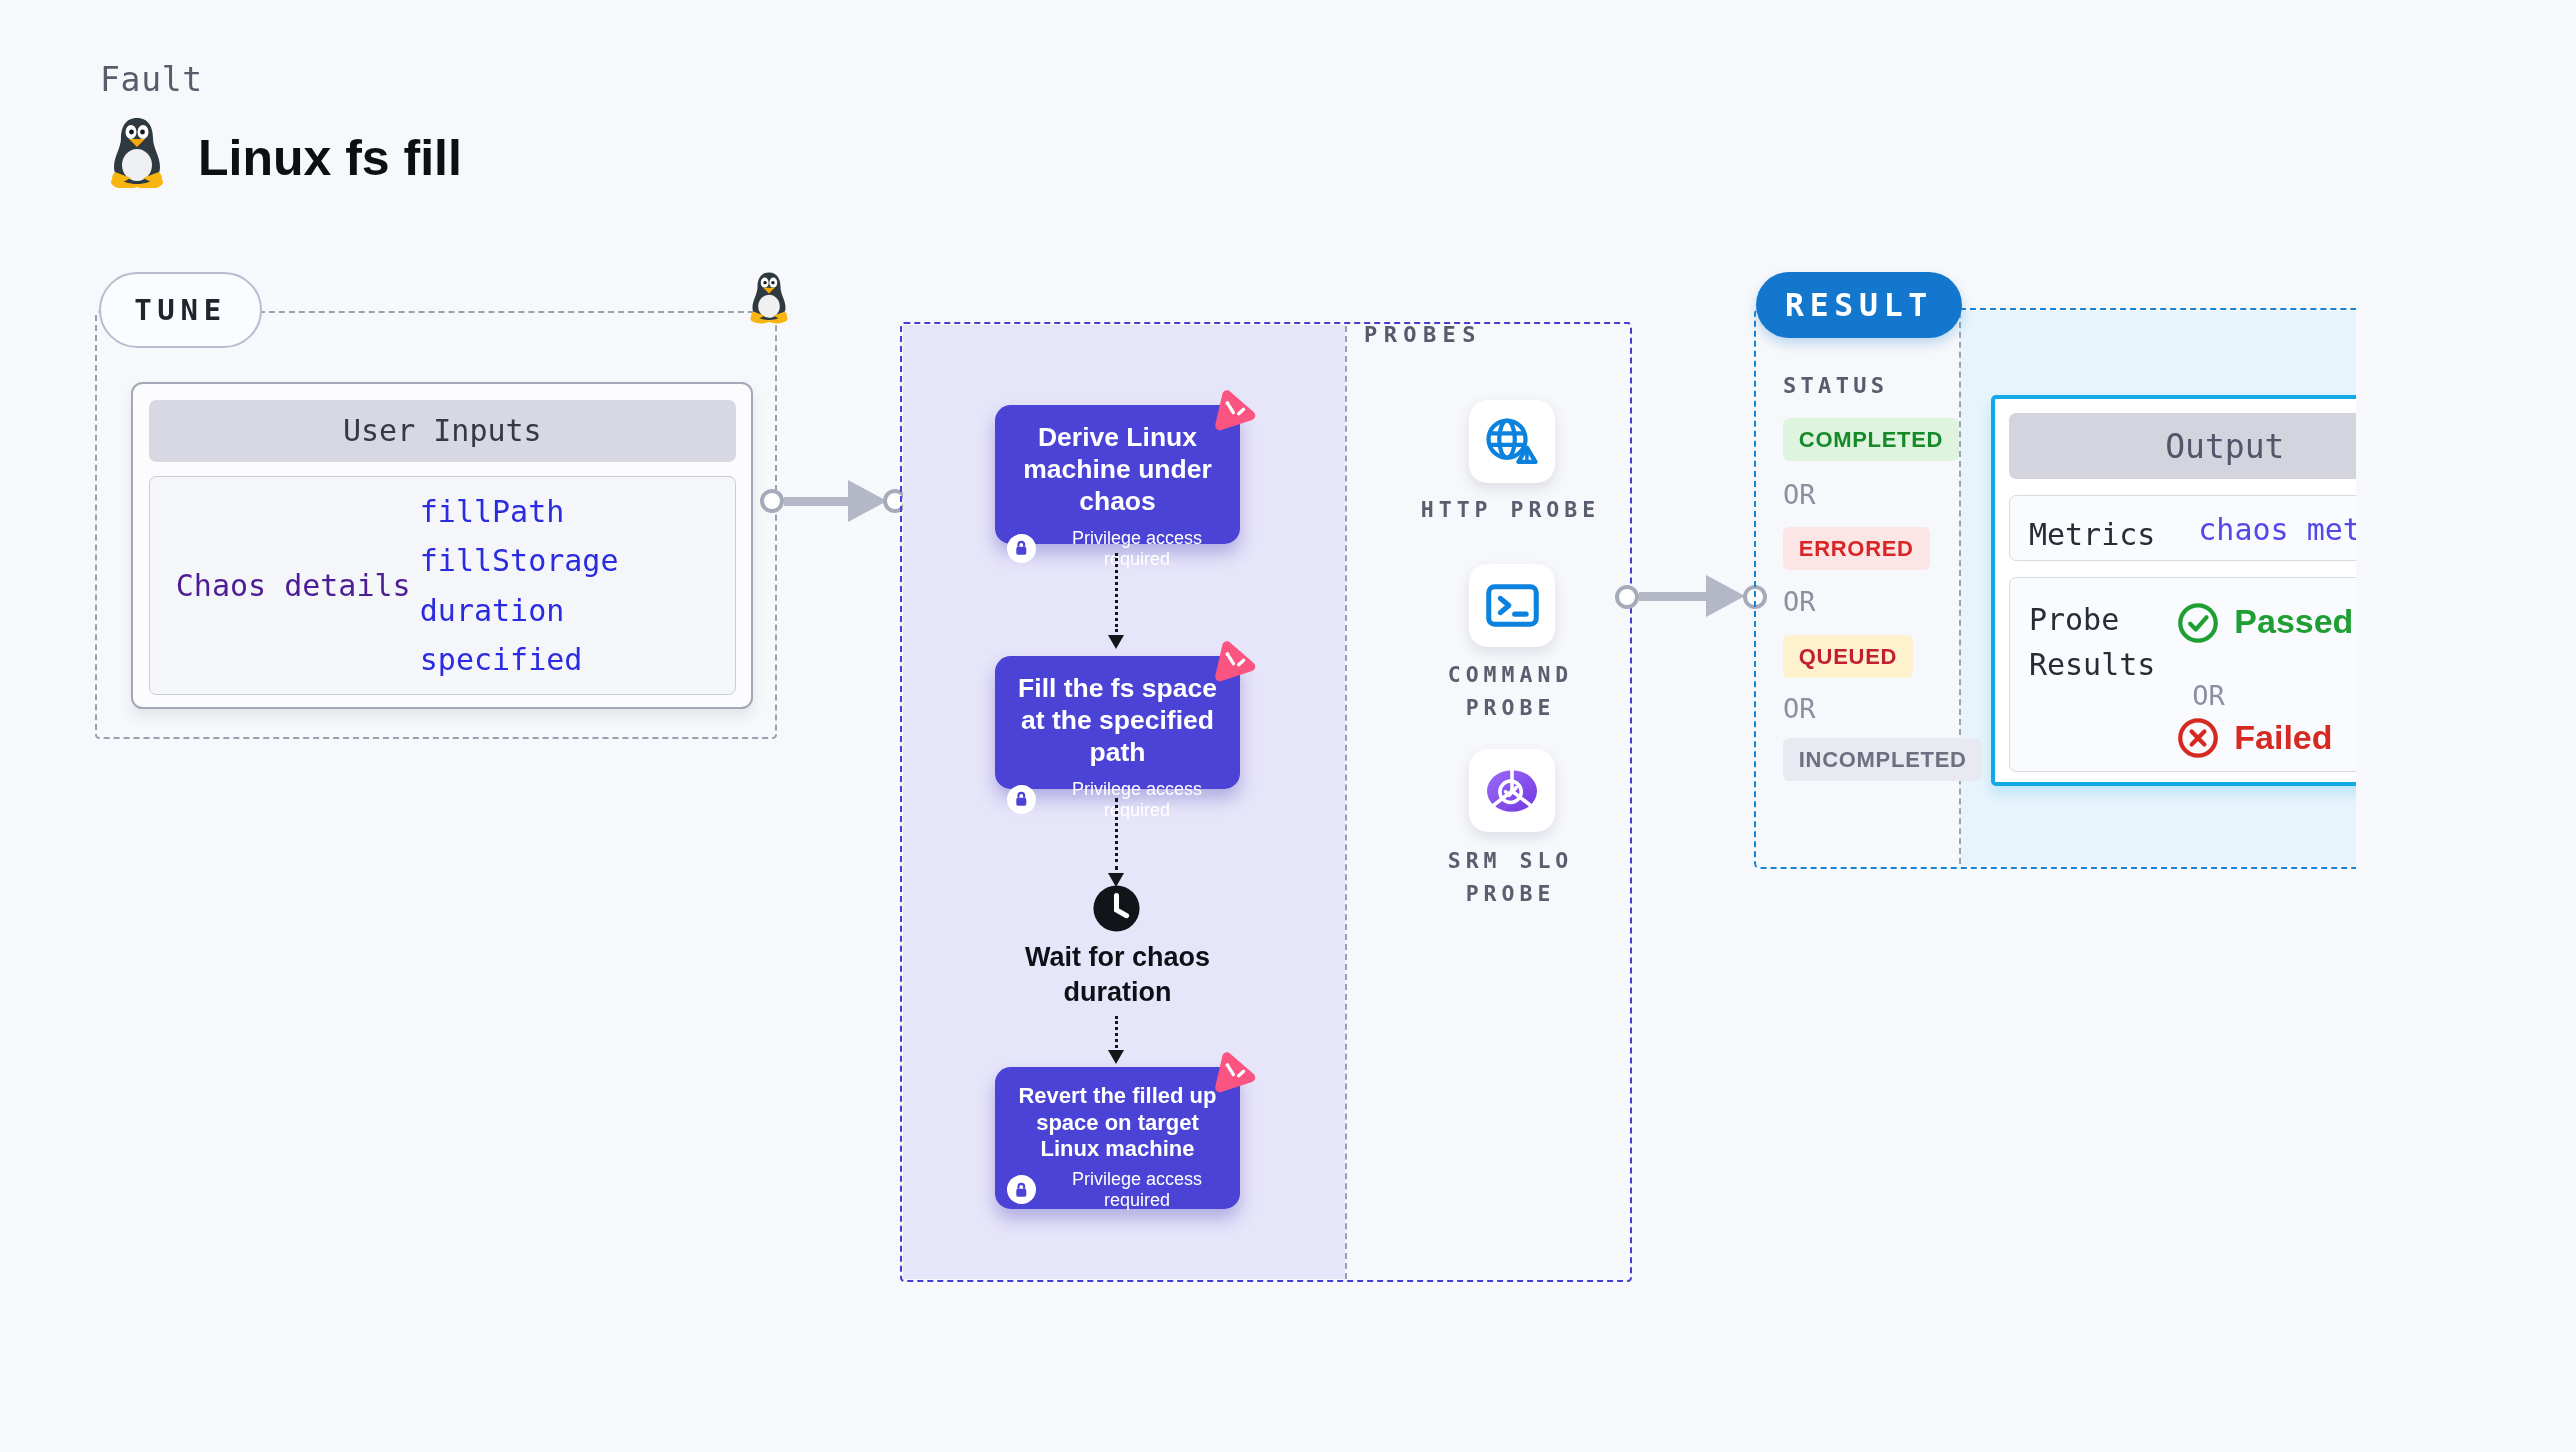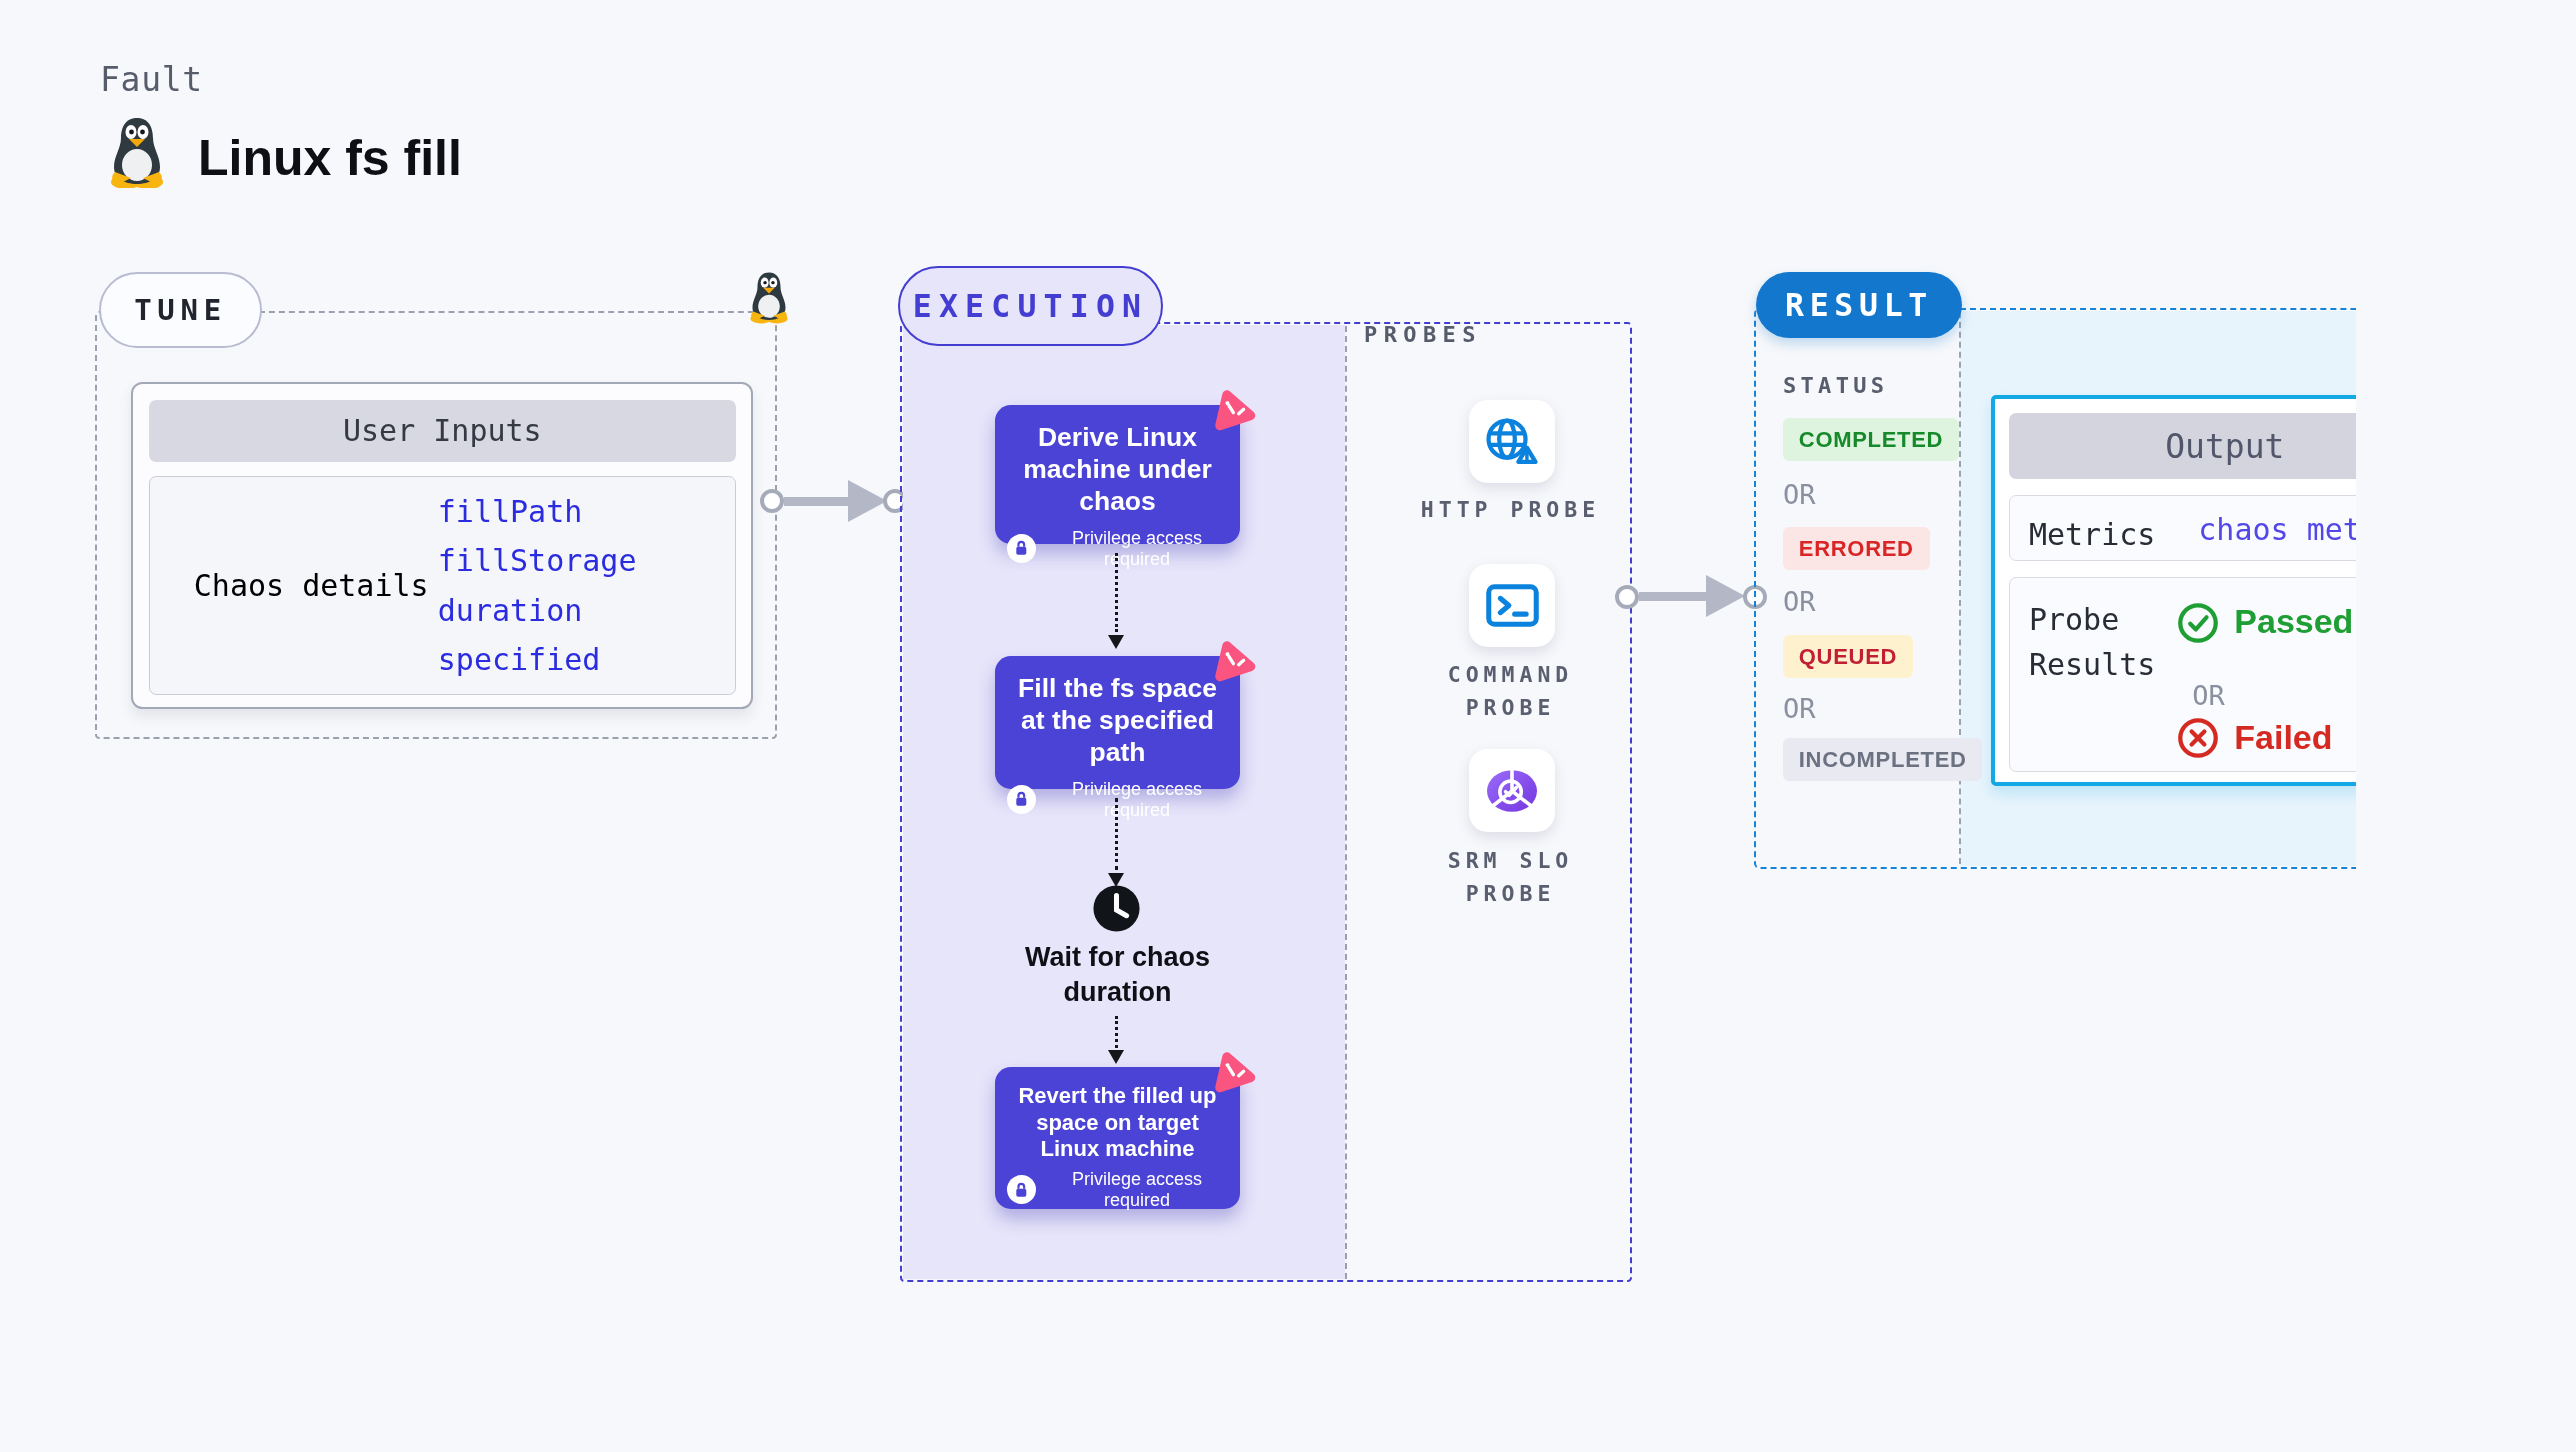--- a/index.html
+++ b/index.html
@@ -24,21 +24,21 @@
         font-family:"DejaVu Sans Mono","Liberation Mono",monospace;font-weight:bold;}
   .tune-pill{background:#fbfcff;border:2.1px solid var(--pill-border);color:#21242c;font-size:29px;letter-spacing:5.7px;}
   .exec-pill{background:var(--lavender);border:2.9px solid var(--indigo-deep);color:var(--indigo-deep);font-size:31.5px;letter-spacing:7.2px;}
   .result-pill{background:var(--result-blue);color:#fff;font-size:31.5px;letter-spacing:5.7px;box-shadow:0 5.7px 11.5px rgba(18,119,205,.25);}
 
   
   .ui-card{background:#fcfcff;border:2.1px solid #a3a8b6;border-radius:11.5px;box-shadow:0 7.2px 13px rgba(60,70,90,.10);}
   .ui-header{background:#d8d8e3;border-radius:7.2px;display:flex;align-items:center;justify-content:center;
              font-family:"DejaVu Sans Mono","Liberation Mono",monospace;font-size:30px;color:#343944;}
   .ui-body{background:#f5f6fa;border:1.4px solid #c9ccd7;border-radius:7.2px;display:flex;align-items:center;}
-  .chaos-label{font-family:"DejaVu Sans Mono","Liberation Mono",monospace;font-size:30px;color:#000000;margin-left:18px;}
+  .chaos-label{font-family:"DejaVu Sans Mono","Liberation Mono",monospace;font-size:30px;color:#4c1d95;}
   .input-link{font-family:"DejaVu Sans Mono","Liberation Mono",monospace;font-size:30px;color:var(--link-blue);}
 
   
   .conn-circle{width:24px;height:24px;border-radius:50%;background:#fff;border:4.3px solid var(--circle-border);}
   .conn-shaft{height:8.6px;background:var(--arrow-gray);}
   .conn-head{width:0;height:0;border-left:39px solid var(--arrow-gray);border-top:21.5px solid transparent;border-bottom:21.5px solid transparent;}
 
   
   .exec-box{border:2.9px dashed var(--indigo-deep);border-radius:4.3px;}
   .exec-fill{background:var(--lavender);}
@@ -141,23 +141,20 @@
   </div>
 
   <div class="abs conn-circle" style="left:760px;top:489px;"></div>
   <div class="abs conn-shaft" style="left:784px;top:497px;width:69px;"></div>
   <div class="abs conn-head" style="left:848px;top:480px;"></div>
   <div class="abs conn-circle" style="left:883px;top:489px;"></div>
 
   <div class="abs exec-fill" style="left:903px;top:325px;width:442px;height:954px;"></div>
   <div class="abs exec-box" style="left:900px;top:322px;width:732px;height:960px;"></div>
   <div class="abs v-dash-gray" style="left:1345px;top:326px;height:953px;"></div>
-  <div class="abs pill exec-pill" style="left:898px;top:266px;width:265px;height:80px;">
-    <span>EXECUTION</span>
-  </div>
 
   <div class="abs step-card" style="left:995px;top:405px;width:245px;height:139px;">
     <svg class="chaos-mark" viewBox="0 0 64 60">
         <use href="#chaosmark"></use>
       </svg>
     <div class="step-title">Derive Linux machine under chaos</div>
     <div class="priv-row">
       <span class="lock-badge">
           <svg width="18.6" height="18.6" viewBox="0 0 26 26">
             <use href="#lockglyph"></use>

